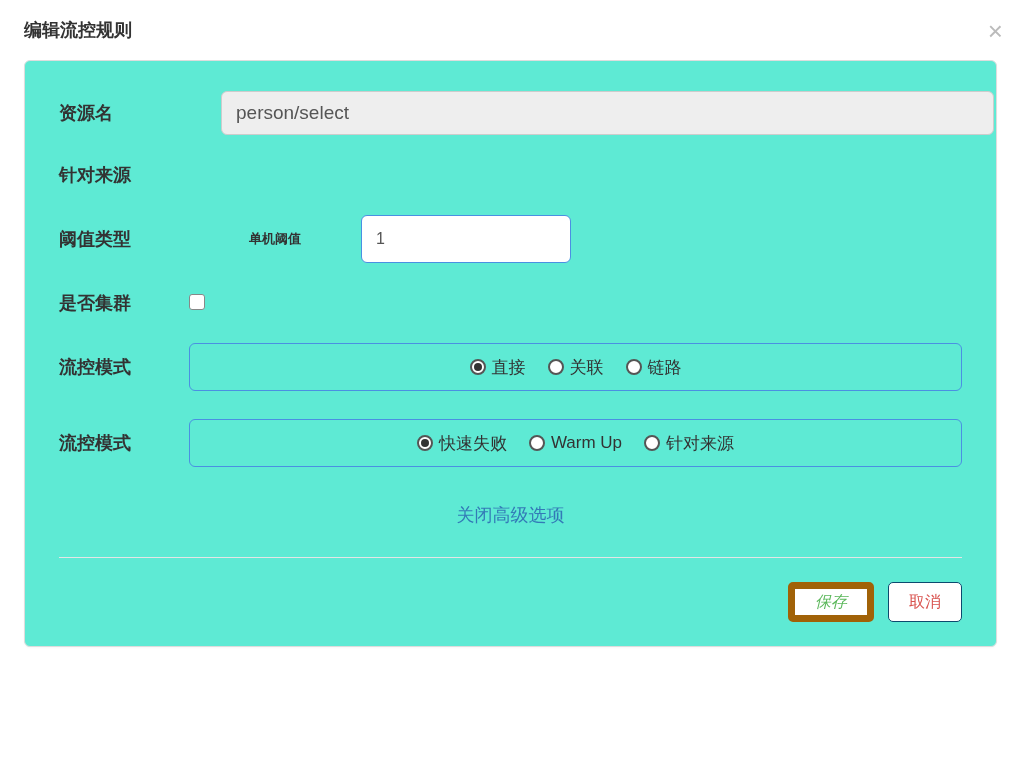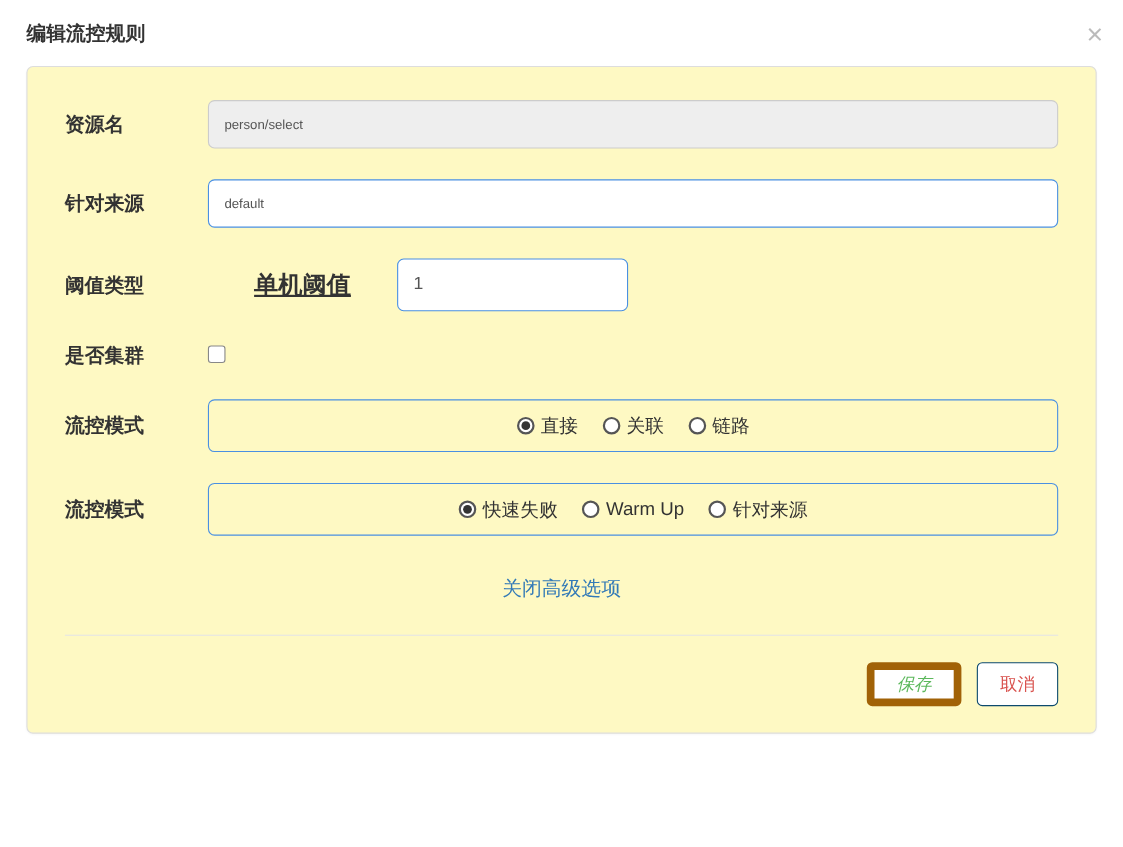--- a/index.html
+++ b/index.html
@@ -1,45 +1,45 @@
 <!DOCTYPE html>
 <html><head>
 <meta charset="utf-8">
 <style>
   * { box-sizing: border-box; margin: 0; padding: 0; }
   body { font-family: "Helvetica Neue", Helvetica, Arial, "Microsoft YaHei", sans-serif; background: #fff; color: #333; font-size: 14px; }
   .modal { width: 1021px; height: 770px; position: relative; padding: 14px 24px 24px 24px; }
   .modal-header { display: flex; align-items: center; justify-content: space-between; padding: 4px 0 18px 0; text-align: center; }
   .modal-title { font-size: 18px; font-weight: 700; color: #333; }
   .close-icon { position: absolute; top: 18px; right: 18px; font-size: 26px; color: #bbb; cursor: pointer; font-weight: 300; line-height: 1; }
-  .panel { border: 1px solid #ddd; border-radius: 6px; padding: 30px 34px 24px 34px; background: #fef9c3; box-shadow: 0 1px 2px rgba(0,0,0,0.03); }
+  .panel { border: 1px solid #ddd; border-radius: 6px; padding: 30px 34px 24px 34px; background: #5eead4; box-shadow: 0 1px 2px rgba(0,0,0,0.03); }
   .form-row { display: flex; align-items: center; margin-bottom: 28px; }
   .form-label { width: 130px; font-size: 18px; font-weight: 700; color: #333; padding-right: 10px; text-align: left; }
   .form-control-wrap { flex: 1; }
   .text-input {
-    width: 100%; height: 44px; padding: 0 14px; font-size: 12px;
-    border: 1px solid #4a90e2; border-radius: 6px; color: #555;
+    width: 100%; height: 44px; padding: 0 14px; font-size: 19px;
+    border: 1px solid #4a90e2; border-radius: 6px; color: #555; margin-left: 32px;
   }
   .text-input.disabled {
     background: #eee; border: 1px solid #ccc; color: #555;
   }
   .radio-group-box {
     border: 1px solid #4a90e2; border-radius: 6px; height: 48px;
     display: flex; align-items: center; justify-content: center; gap: 22px;
     padding: 0 18px;
   }
   .radio-opt { display: inline-flex; align-items: center; gap: 6px; font-size: 17px; color: #333; cursor: pointer; }
   .rdot {
     width: 16px; height: 16px; border: 2px solid #555; border-radius: 50%;
     display: inline-flex; align-items: center; justify-content: center; background: #fff; flex-shrink: 0;
   }
   .rdot.sel::after { content: ""; width: 8px; height: 8px; border-radius: 50%; background: #333; display: block; }
   .threshold-row { display: flex; align-items: center; gap: 0; }
   .threshold-row .left-box { width: 330px; }
-  .threshold-row .mid-label { width: 172px; font-size: 22px; font-weight: 700; color: #333; text-align: center; text-decoration: underline; }
+  .threshold-row .mid-label { width: 172px; font-size: 13px; font-weight: 700; color: #333; text-align: center; }
   .threshold-row .num-input { width: 210px; height: 48px; padding: 0 14px; font-size: 16px; border: 1px solid #4a90e2; border-radius: 6px; color: #555; }
   .checkbox { width: 16px; height: 16px; border: 1.5px solid #888; border-radius: 3px; display: inline-block; background: #fff; cursor: pointer; }
   .advanced-link { text-align: center; font-size: 18px; color: #337ab7; padding: 18px 0 10px 0; cursor: pointer; }
   .divider { border-top: 1px solid #e5e5e5; margin: 20px 0 24px 0; }
   .footer { display: flex; justify-content: flex-end; gap: 14px; }
   .btn { height: 40px; padding: 0 20px; font-size: 16px; border-radius: 5px; background: #fff; cursor: pointer; }
   .btn-save { border: 7px solid #a16207; color: #5cb85c; font-style: italic; }
   .btn-cancel { border: 1px solid #0c4a6e; color: #d9534f; }
 </style>
 </head>
@@ -57,23 +57,20 @@
 
     <div class="form-row">
       <div class="form-label">资源名</div>
       <div class="form-control-wrap">
         <input class="text-input disabled" type="text" disabled="" value="person/select" style="">
       </div>
     </div>
 
     <div class="form-row">
       <div class="form-label">针对来源</div>
-      <div class="form-control-wrap">
-        <input class="text-input" type="text" value="default" style="">
-      </div>
     </div>
 
     <div class="form-row">
       <div class="form-label">阈值类型</div>
       <div class="form-control-wrap threshold-row">
         <div class="mid-label">单机阈值</div>
         <input class="num-input" type="text" value="1" style="">
       </div>
     </div>
 

